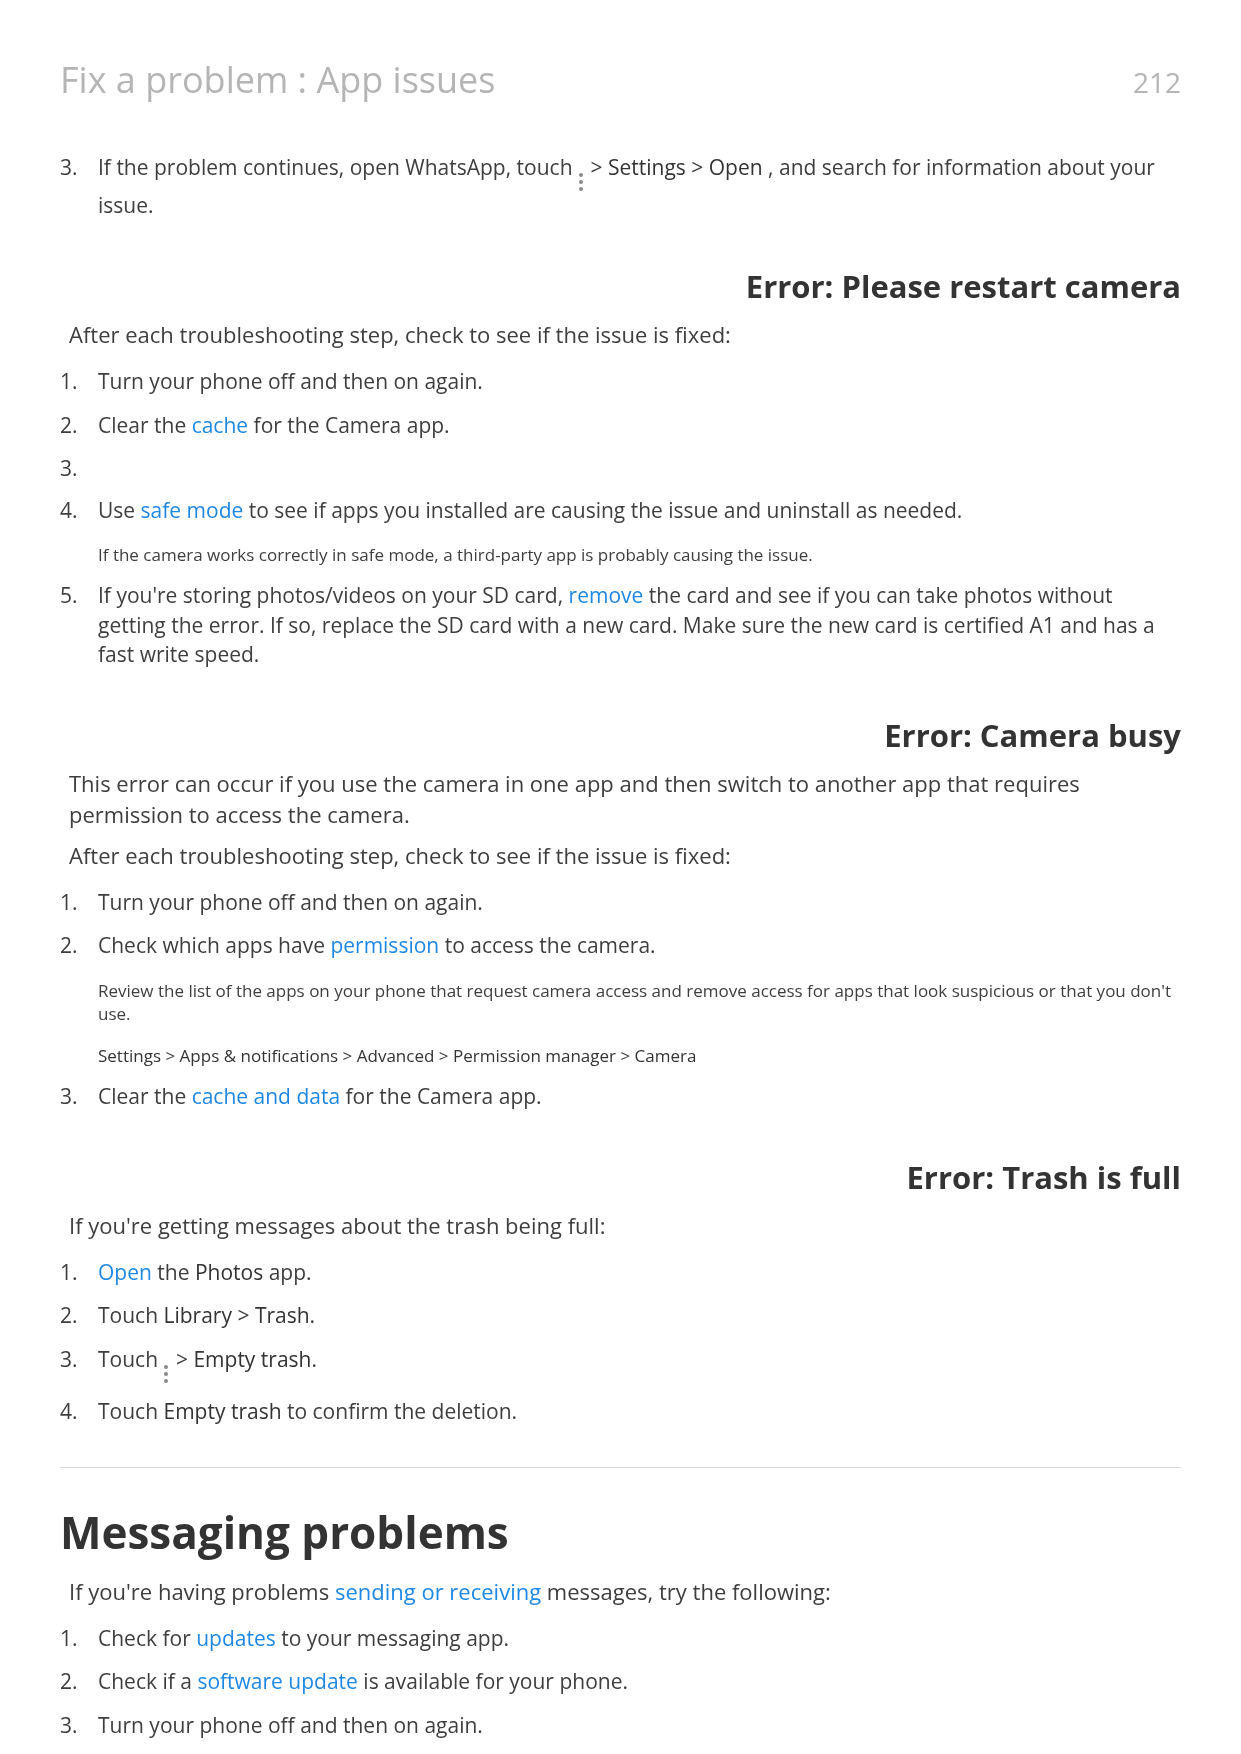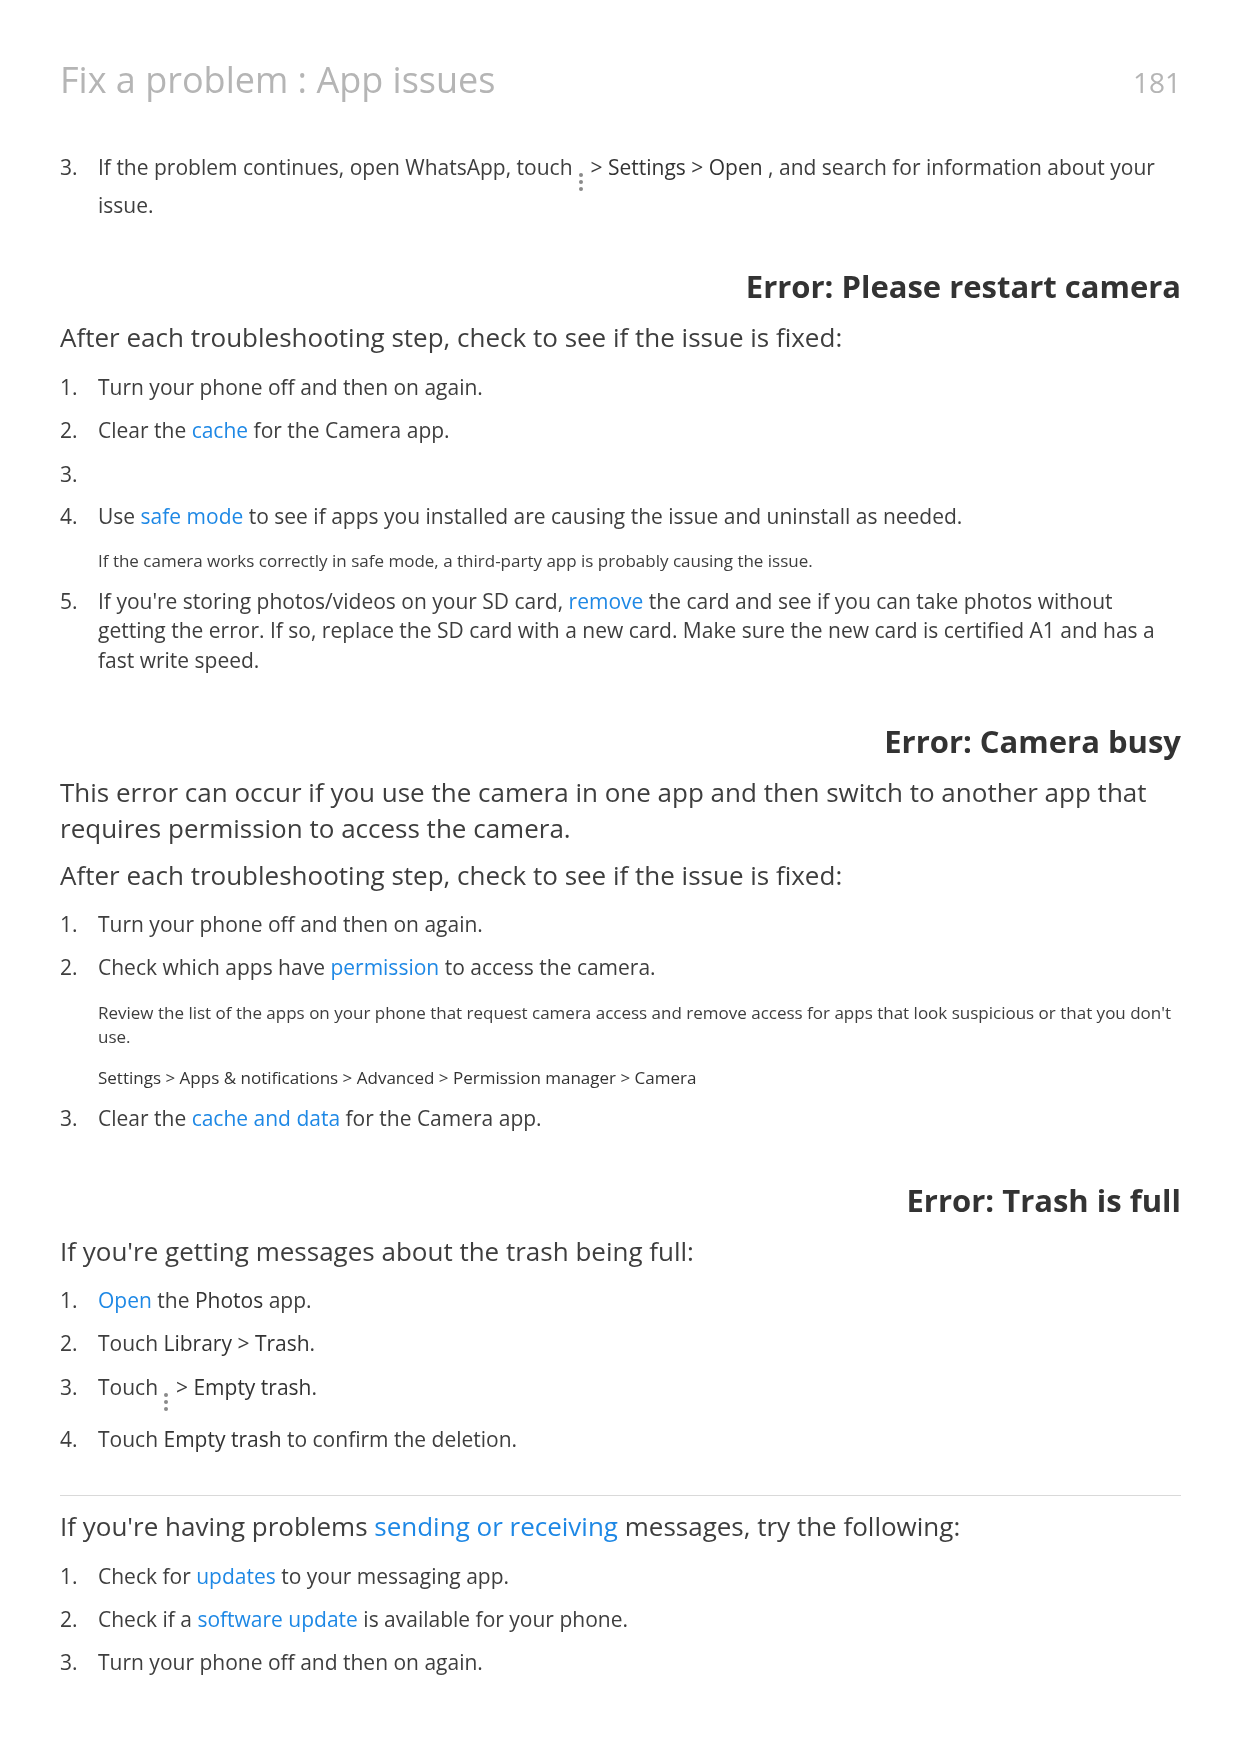--- a/index.html
+++ b/index.html
@@ -44,23 +44,23 @@
     margin: 38px 0 12px 4px;
     text-align: right;
   }
   h1.h1 {
     font-size: 44px;
     font-weight: 700;
     color: #333;
     margin: 34px 0 14px 0;
   }
   p.p {
-    font-size: 26px;
+    font-size: 22px;
     line-height: 1.4;
-    margin: 10px 0;
+    margin: 10px 9px;
     color: #3e3e3e;
   }
   ol.num-list {
     list-style: none;
     padding: 0;
     margin: 6px 0 0 0;
   }
   ol.num-list > li {
     display: flex;
     padding: 7px 0;
@@ -106,21 +106,21 @@
     margin: 34px 0 12px 0;
   }
 </style>
 </head>
 <body>
 
 <div class="page">
 
   <div class="header">
     <span class="breadcrumb">Fix a problem : App issues</span>
-    <span class="page-num">181</span>
+    <span class="page-num">212</span>
   </div>
 
   <ol class="num-list">
     <li>
       <span class="num">3.</span>
       <span class="body">
         <span>If the problem continues, open WhatsApp, touch </span>
         <span class="kebab">
             <span></span>
             <span></span>
@@ -222,20 +222,21 @@
     <li>
       <span class="num">4.</span>
       <span class="body">
         <span>Touch </span><strong>Empty trash</strong><span> to confirm the deletion.</span>
       </span>
     </li>
   </ol>
 
   <hr class="sep">
 
+  <h1 class="h1">Messaging problems</h1>
   <p class="p">
     <span>If you're having problems </span><a class="link">sending or receiving</a><span> messages, try the following:</span>
   </p>
   <ol class="num-list">
     <li>
       <span class="num">1.</span>
       <span class="body">
         <span>Check for </span><a class="link">updates</a><span> to your messaging app.</span>
       </span>
     </li>

